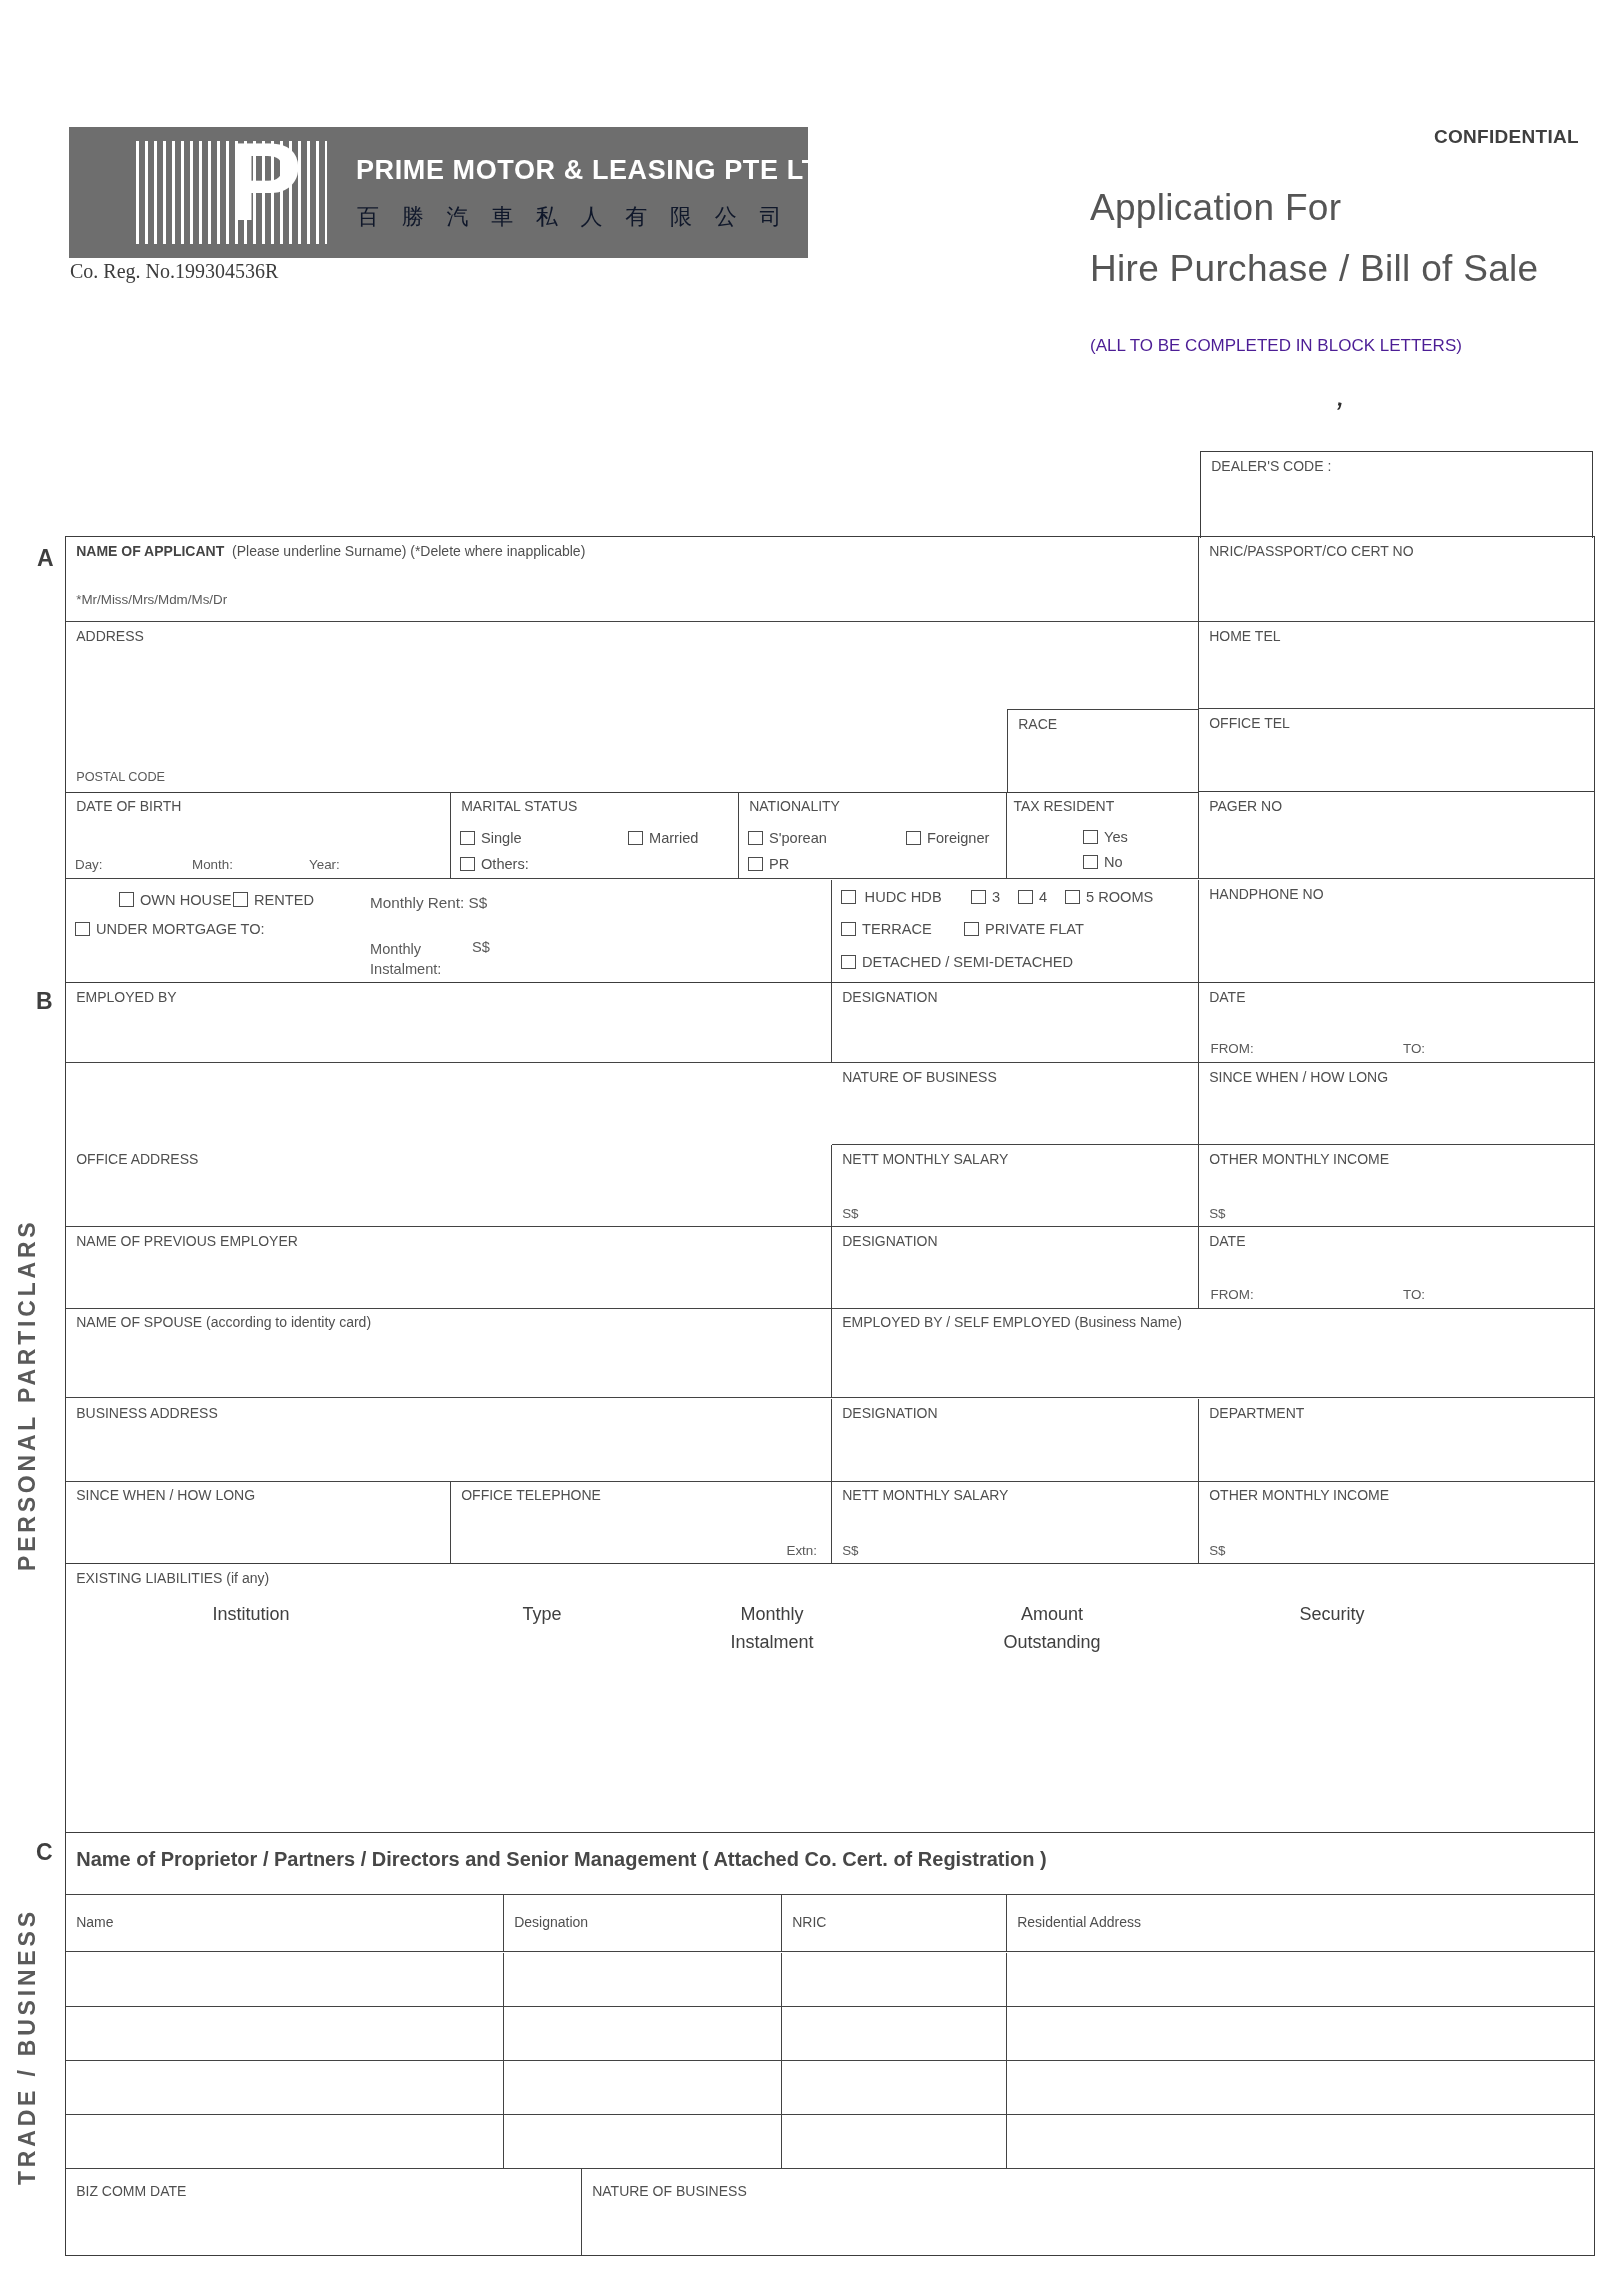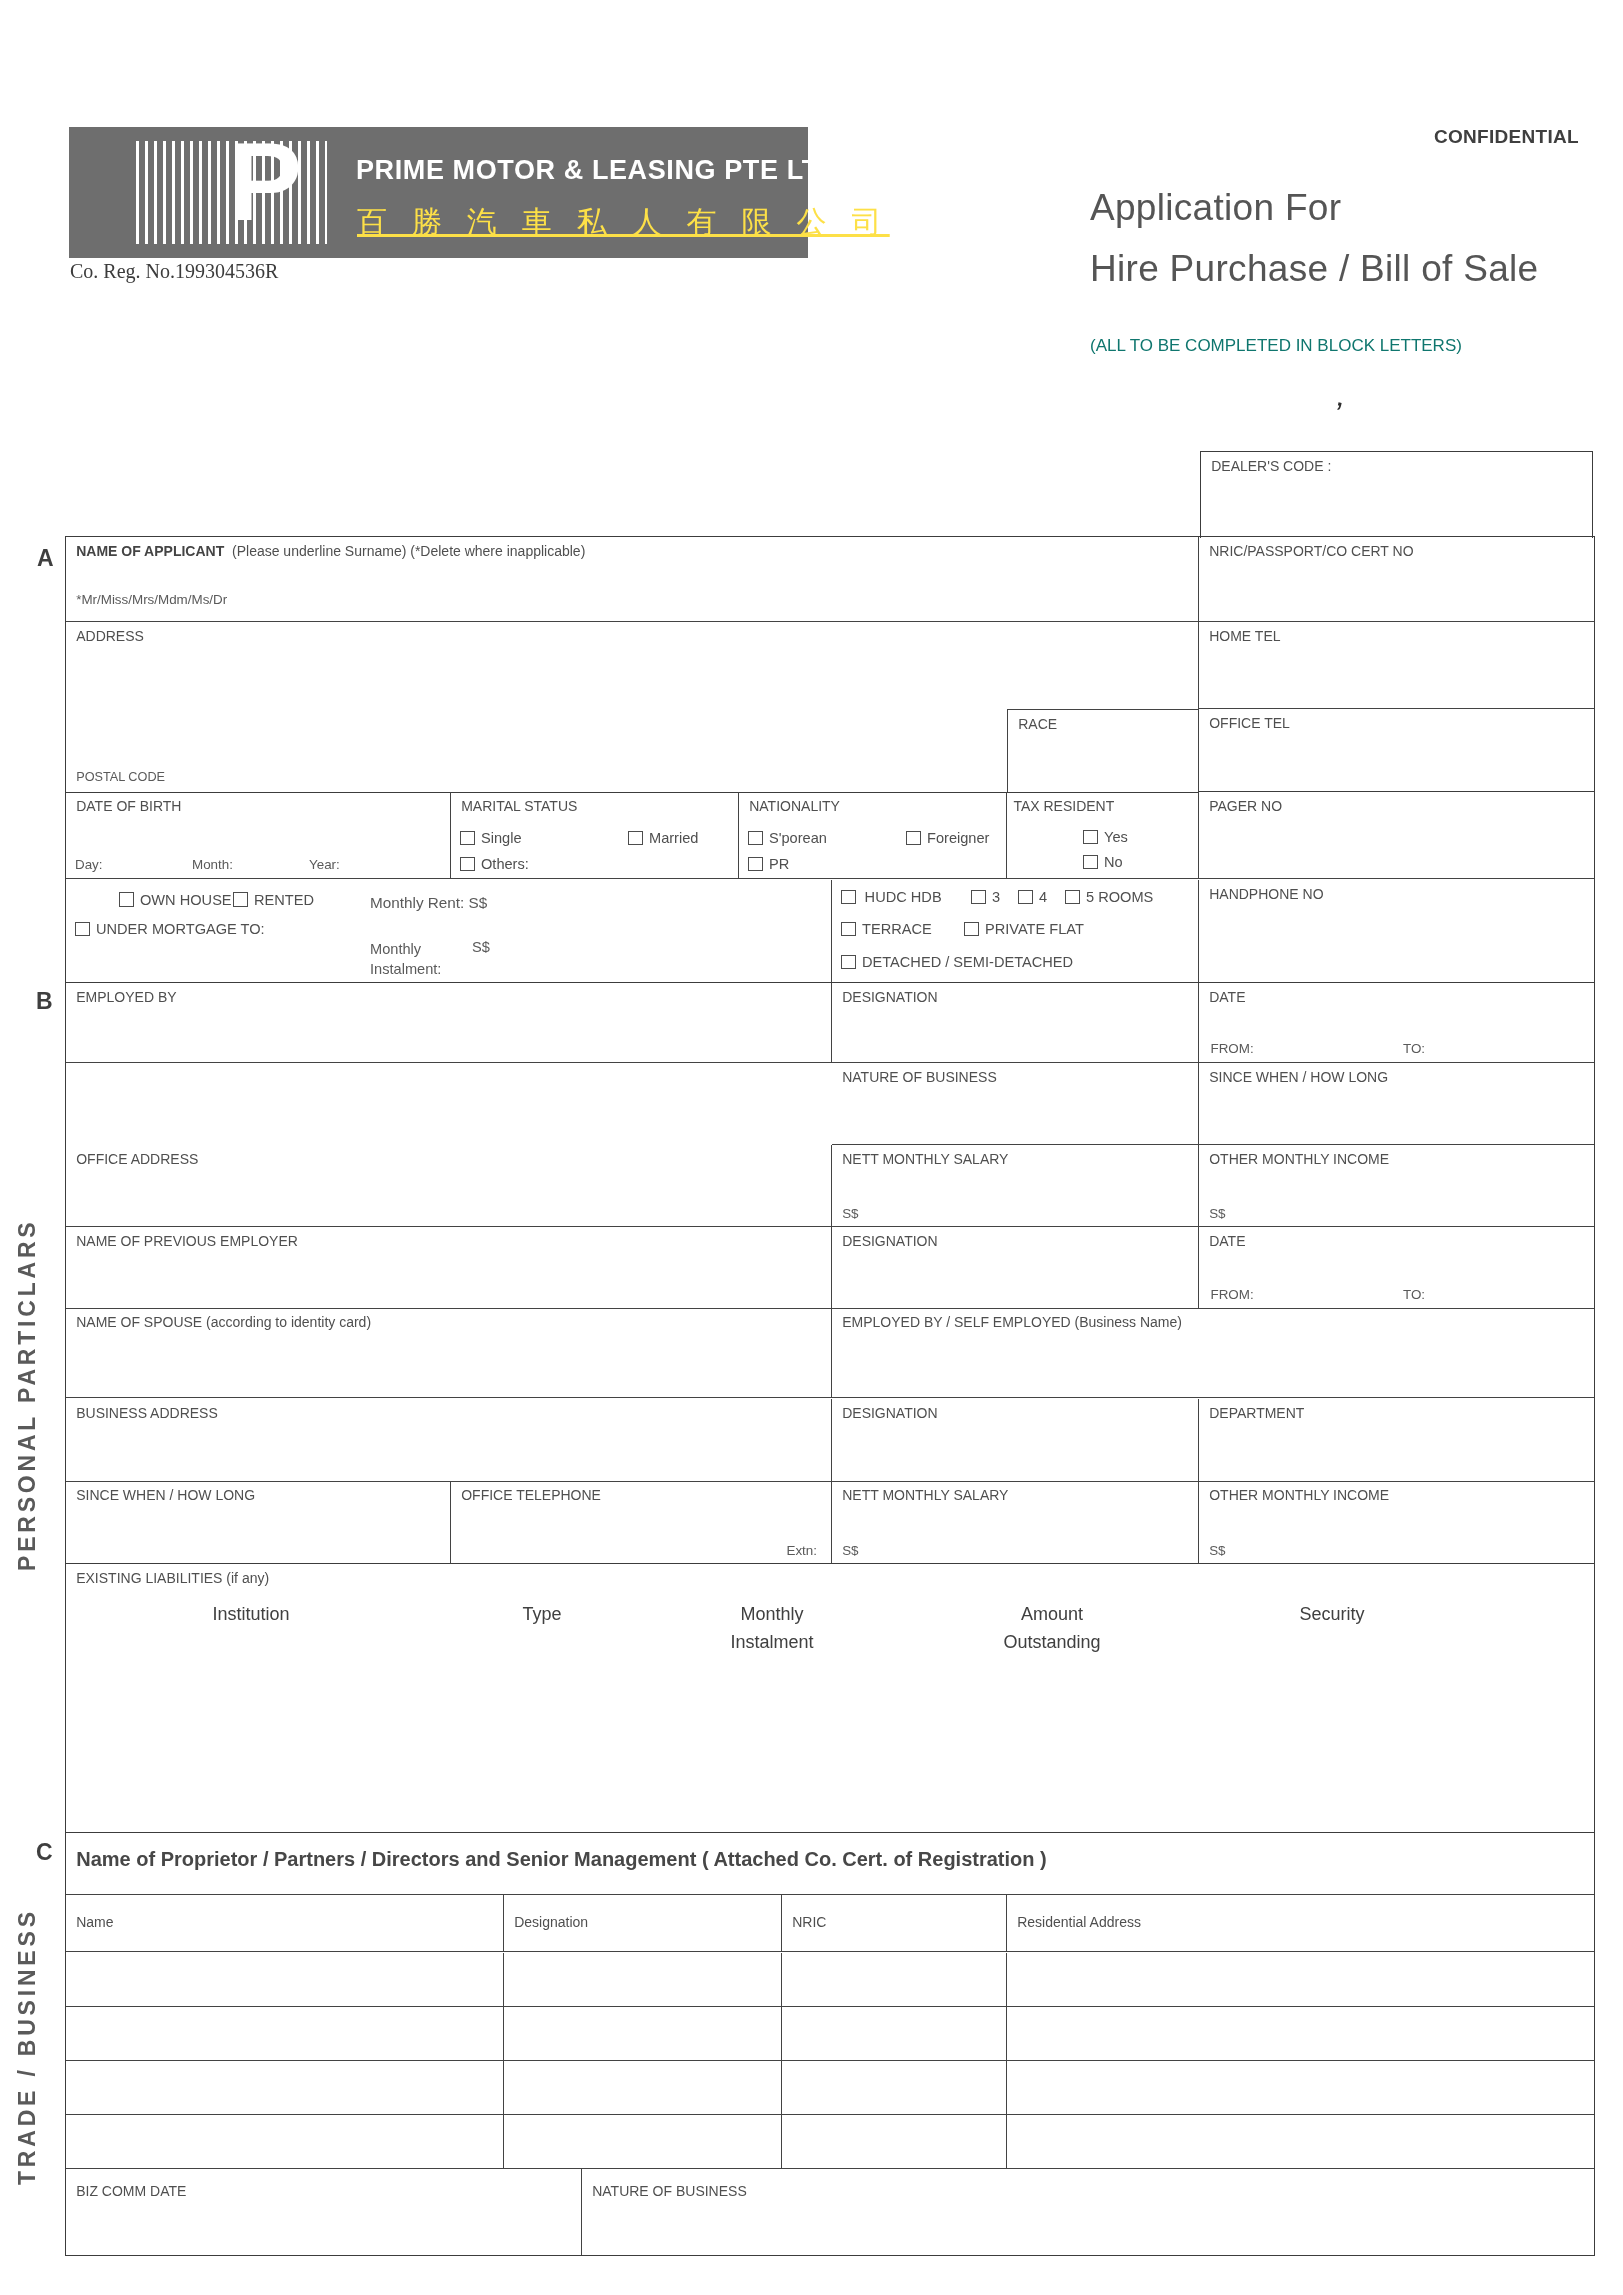--- a/index.html
+++ b/index.html
@@ -6,26 +6,26 @@
   .page{
     position:relative; width:1624px; height:2295px; background:#ffffff;
     font-family:"Liberation Sans", sans-serif; color:#4d4d4d; overflow:hidden;
   }
   
   .logo-box{position:absolute; left:69px; top:127px; width:739px; height:131px; background:#6e6e6e;}
   .logo-bars{position:absolute; left:67px; top:14px; width:191px; height:103px;
     background:repeating-linear-gradient(to right,#ffffff 0 3.2px, rgba(255,255,255,0) 3.2px 9px);}
   .logo-p{position:absolute; left:92px; top:-14px; font-size:111px; font-weight:bold; color:#ffffff; line-height:1;}
   .logo-name-en{position:absolute; left:287px; top:28px; font-size:27px; font-weight:bold; color:#ffffff; letter-spacing:0.6px; white-space:nowrap;}
-  .logo-name-zh{position:absolute; left:288px; top:75px; font-size:30px; color:#fde047; letter-spacing:8.3px; white-space:nowrap;text-decoration:underline;}
+  .logo-name-zh{position:absolute; left:288px; top:75px; font-size:22px; color:#0f172a; letter-spacing:8.3px; white-space:nowrap;}
   .co-reg{position:absolute; left:70px; top:260px; font-family:"Liberation Serif", serif; font-size:20px; color:#3c3c3c;}
   .confidential{position:absolute; right:45px; top:126px; font-size:19px; font-weight:bold; color:#3f3f3f; letter-spacing:0.3px;}
   .title1{position:absolute; left:1090px; top:187px; font-size:37px; color:#555; letter-spacing:0.3px;}
   .title2{position:absolute; left:1090px; top:248px; font-size:37px; color:#555; letter-spacing:0.3px;}
-  .subtitle{position:absolute; left:1090px; top:336px; font-size:17px; color:#0f766e;}
+  .subtitle{position:absolute; left:1090px; top:336px; font-size:17px; color:#4c1d95;}
   .pen-mark{position:absolute; left:1334px; top:395px; font-size:33px; color:#2f2f2f; transform:rotate(12deg);}
   
   .dealer-box{position:absolute; left:1200px; top:451px; width:393px; height:87px; border:1.9px solid #3c3c3c; border-bottom:none; box-sizing:border-box;}
   
   .tbl{position:absolute; left:65px; top:536px; width:1528px; height:1718px; border:1.9px solid #3c3c3c; box-sizing:content-box;}
   .cell{position:absolute; box-sizing:border-box;}
   .br2{border-right:1.3px solid #434343;} .bb2{border-bottom:1.3px solid #434343;} .bb3{border-bottom:1.9px solid #3c3c3c;}
   .lbl{position:absolute; left:10.2px; top:6.4px; font-size:14px; color:#4f4f4f; white-space:nowrap;}
   .lbl b{color:#444;}
   .sm{position:absolute; font-size:13.4px; color:#5a5a5a; white-space:nowrap;}

